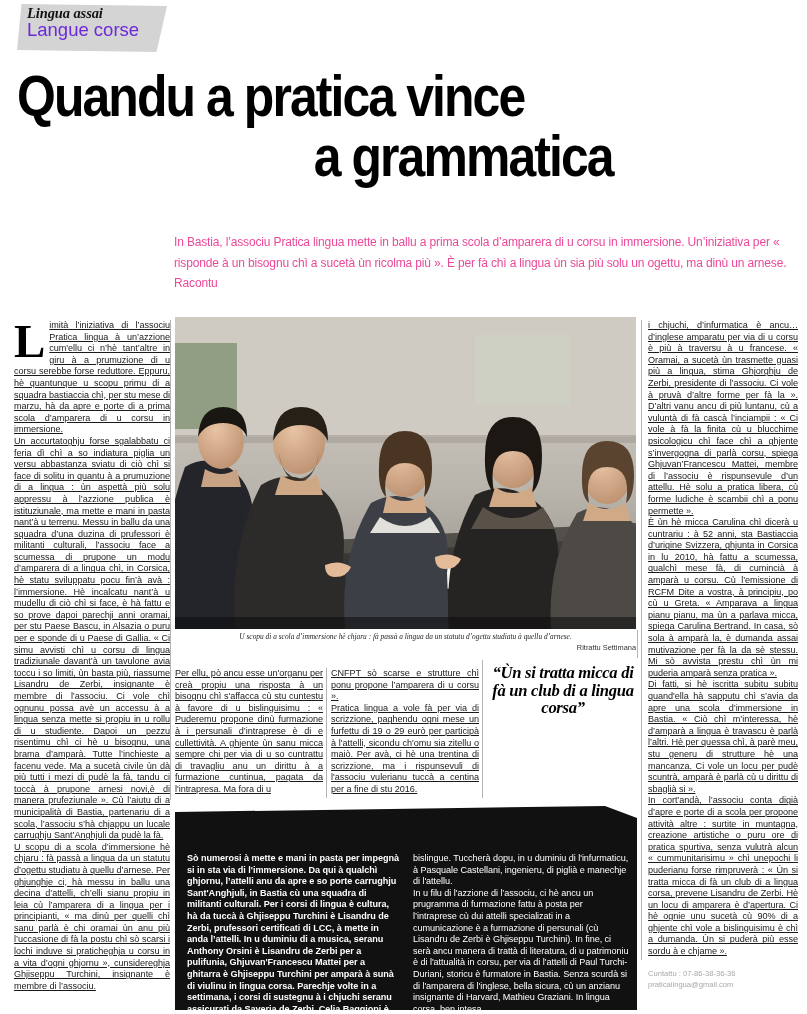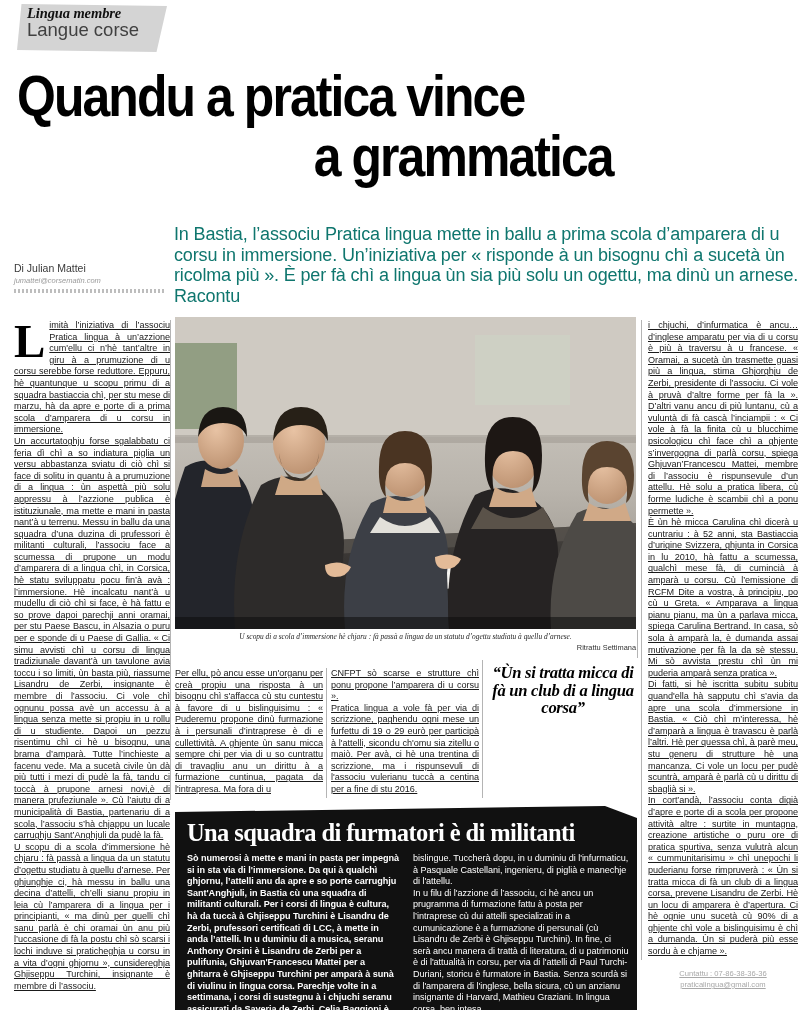--- a/index.html
+++ b/index.html
@@ -28,21 +28,21 @@
     position: relative; z-index: 2;
     font-family: "Liberation Serif", serif;
     font-style: italic; font-weight: 700;
     font-size: 14.5px; letter-spacing: -0.1px;
     color: #111; line-height: 15px;
   }
   .masthead-fr {
     position: relative; z-index: 2;
     font-family: "Liberation Sans", sans-serif;
     font-size: 18.5px; font-weight: 400;
-    color: #404040; line-height: 20px;
+    color: #6d28d9; line-height: 20px;
     margin-top: -1px; letter-spacing: 0px;
   }
 
   
   .headline {
     position: absolute; left: 17px; top: 66px; width: 772px;
     font-family: "Liberation Sans", sans-serif;
     font-weight: 700;
     font-size: 58px;
     line-height: 60px;
@@ -63,23 +63,23 @@
     font-size: 7.5px; color: #9a9a9a; font-style: italic;
     line-height: 11px;
   }
   .byline-rule {
     margin-top: 3px; height: 4px; width: 152px;
     background: repeating-linear-gradient(90deg,#bdbdbd 0 2px,#ffffff 2px 4px);
   }
 
   
   .standfirst {
-    position: absolute; left: 174px; top: 224px; width: 628px;
-    font-size: 18px; line-height: 20.5px;
-    color: #0f766e; letter-spacing: -0.15px;
+    position: absolute; left: 174px; top: 232px; width: 628px;
+    font-size: 12px; line-height: 20.5px;
+    color: #ec4899; letter-spacing: -0.15px;
   }
 
   
   .col {
     position: absolute;
     font-size: 9.1px;
     line-height: 11.6px;
     text-align: justify;
     color: #1a1a1a;
     letter-spacing: -0.05px;
@@ -156,47 +156,41 @@
     font-size: 9.1px; line-height: 11.6px;
     color: #fff; text-align: left;
     letter-spacing: -0.05px;
   }
   #bb1 { left: 12px; width: 212px; font-weight: bold; }
   #bb2 { left: 238px; width: 216px; }
 
   
   .contact {
     position: absolute; left: 648px; top: 968px; width: 150px;
-    text-align: center;
+    text-align: left;
     font-size: 7.6px; line-height: 11px;
     color: #a8a8a8;
-    text-decoration: underline;
   }
 </style>
 </head>
 <body>
 
 <div class="page">
 
   <div class="masthead">
     <div class="masthead-bg"></div>
-    <div class="masthead-ital">Lingua membre</div>
+    <div class="masthead-ital">Lingua assai</div>
     <div class="masthead-fr">Langue corse</div>
   </div>
 
   <h1 class="headline">
     <span class="l1">Quandu a pratica vince</span>
     <span class="l2">a grammatica</span>
   </h1>
 
-  <div class="byline">
-    <div class="byline-name">Di Julian Mattei</div>
-    <div class="byline-mail">jumattei@corsematin.com</div>
-    <div class="byline-rule"></div>
-  </div>
 
   <div class="standfirst">In Bastia, l’associu Pratica lingua mette in ballu a prima scola d’amparera di u corsu in immersione. Un’iniziativa per « risponde à un bisognu chì a sucetà ùn ricolma più ». È per fà chì a lingua ùn sia più solu un ogettu, ma dinù un arnese. Racontu</div>
 
   <div class="vrule" style="left:170px; top:320px; height:480px;"></div>
   <div class="vrule" style="left:326px; top:668px; height:130px;"></div>
   <div class="vrule" style="left:482px; top:660px; height:138px;"></div>
   <div class="vrule" style="left:641px; top:320px; height:640px;"></div>
   <div class="vrule" style="left:637px; top:630px; height:28px;"></div>
 
   <div class="photo">
@@ -293,21 +287,20 @@
   <div class="col" id="col5">
       <p>i chjuchi, d’infurmatica è ancu… d’inglese amparatu per via di u corsu è più à traversu à u francese. « Oramai, a sucetà ùn trasmette guasi più a lingua, stima Ghjorghju de Zerbi, presidente di l’associu. Ci vole à pruvà d’altre forme per fà la ». D’altri vanu ancu di più luntanu, cù a vuluntà di fà cascà l’inciampii : « Ci vole à fà la finita cù u blucchime psicologicu chì face chì a ghjente s’invergogna di parlà corsu, spiega Ghjuvan’Francescu Mattei, membre di l’associu è rispunsevule d’un attellu. Hè solu a pratica libera, cù forme ludiche è scambii chì a ponu permette ».</p>
       <p>È ùn hè micca Carulina chì dicerà u cuntrariu : à 52 anni, sta Bastiaccia d’urigine Svizzera, ghjunta in Corsica in lu 2010, hà fattu a scumessa, qualchì mese fà, di cumincià à amparà u corsu. Cù l’emissione di RCFM Dite a vostra, à principiu, po cù u Greta. « Amparava a lingua pianu pianu, ma ùn a parlava micca, spiega Carulina Bertrand. In casa, sò sola à amparà la, è dumanda assai mutivazione per fà la da sè stessu. Mi sò avvista prestu chì ùn mi puderia amparà senza pratica ».</p>
       <p>Di fatti, si hè iscritta subitu subitu quand'ella hà sapputu chì s’avia da apre una scola d’immersione in Bastia. « Ciò chì m’interessa, hè d’amparà a lingua è travascu è parlà l’altri. Hè per quessa chì, à parè meu, stu generu di strutture hè una mancanza. Ci vole un locu per pudè scuntrà, amparà è parlà cù u dirittu di sbaglià si ».</p>
       <p>In cort’andà, l’associu conta digià d’apre e porte di a scola per propone attività altre : surtite in muntagna, creazione artistiche o puru ore di pratica spurtiva, senza vulutrà alcun « cummunitarisimu » chì unepochi li puderianu forse rimpruverà : « Ùn si tratta micca di fà un club di a lingua corsa, prevene Lisandru de Zerbi. Hè un locu di amparera è d’apertura. Ci hè ognie unu sucetà cù 90% di a ghjente chì vole a bislinguisimu è chì a dumanda. Ùn si puderà più esse sordu à e chjame ».</p>
     </div>
 
   <div class="pullquote">“Ùn si tratta micca di fà un club di a lingua corsa”</div>
 
   <div class="blackbox">
-    <div class="blackbox-title">Una squadra di furmatori è di militanti</div>
     <div class="bb-col" id="bb1">Sò numerosi à mette e mani in pasta per impegnà si in sta via di l'immersione. Da qui à qualchì ghjornu, l’attelli anu da apre e so porte carrughju Sant'Anghjuli, in Bastia cù una squadra di militanti culturali. Per i corsi di lingua è cultura, hà da tuccà à Ghjiseppu Turchini è Lisandru de Zerbi, prufessori certificati di LCC, à mette in anda l’attelli. In u duminiu di a musica, seranu Anthony Orsini è Lisandru de Zerbi per a pulifunia, Ghjuvan'Francescu Mattei per a ghitarra è Ghjiseppu Turchini per amparà à sunà di viulinu in lingua corsa. Parechje volte in a settimana, i corsi di sustegnu à i chjuchi seranu assicurati da Saveria de Zerbi, Celia Baggioni è Andrea Susini, tutte prufessore di scole</div>
     <div class="bb-col" id="bb2">
         <p>bislingue. Tuccherà dopu, in u duminiu di l'infurmaticu, à Pasquale Castellani, ingenieru, di piglià e manechje di l'attellu.</p>
         <p>In u filu di l'azzione di l’associu, ci hè ancu un prugramma di furmazione fattu à posta per l’intraprese cù dui attelli specializati in a cumunicazione è a furmazione di persunali (cù Lisandru de Zerbi è Ghjiseppu Turchini). In fine, ci serà ancu manera di trattà di literatura, di u patrimoniu è di l'attualità in corsu, per via di l'attelli di Paul Turchi-Duriani, storicu è furmatore in Bastia. Senza scurdà si di l'amparera di l'inglese, bella sicura, cù un anzianu insignante di Harvard, Mathieu Graziani. In lingua corsa, ben intesa.</p>
       </div>
   </div>
 
   <div class="contact">
     <div>Cuntattu : 07-86-38-36-36</div>
     <div>praticalingua@gmail.com</div>

